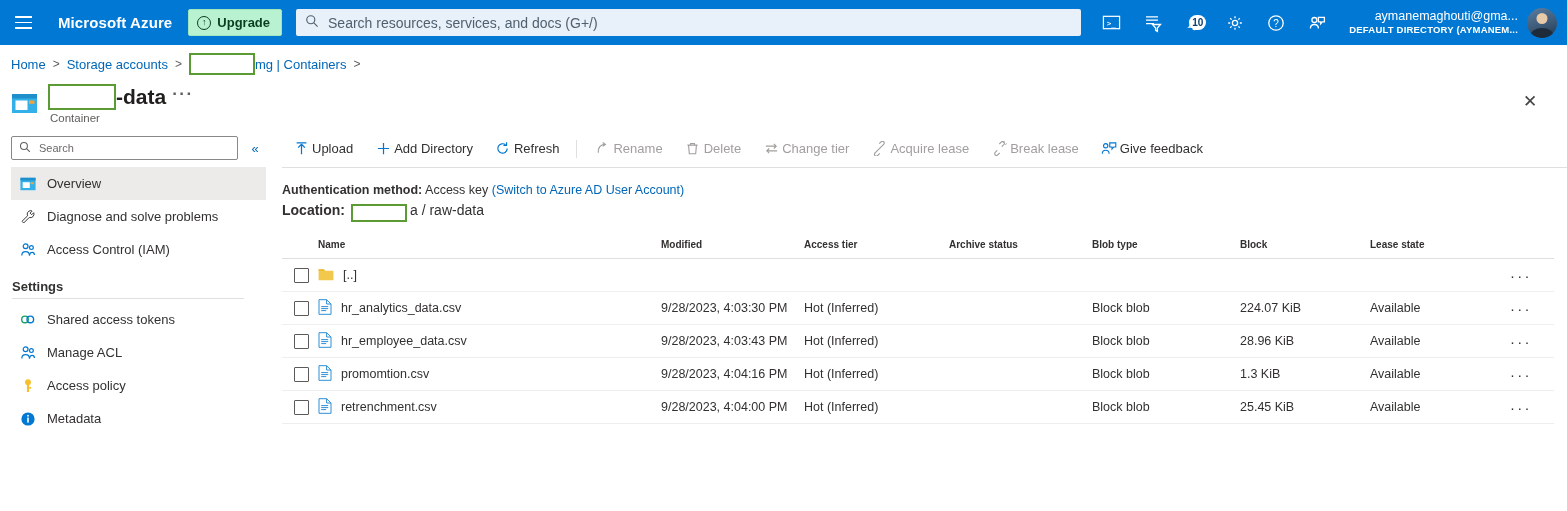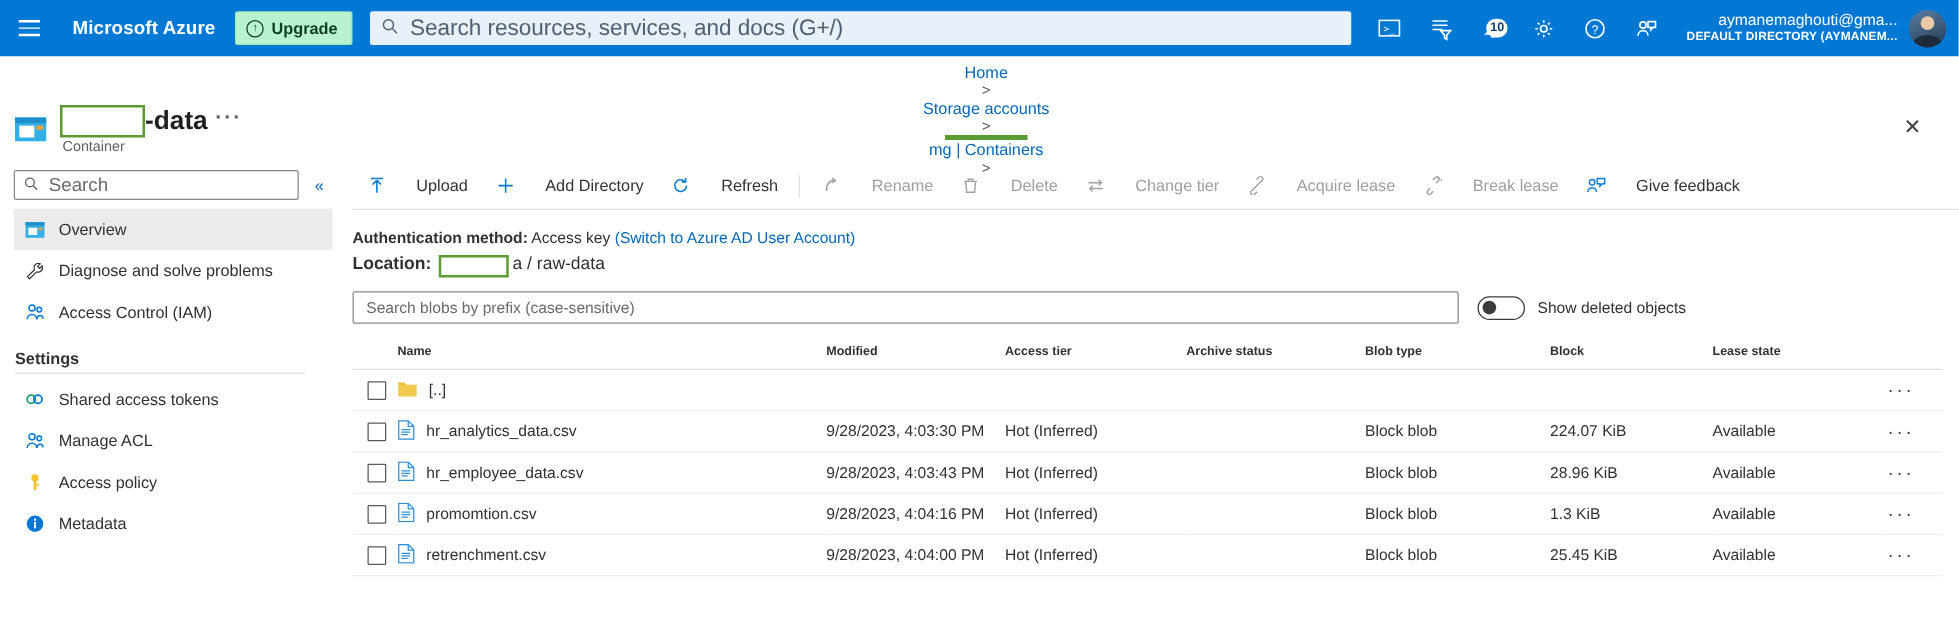--- a/index.html
+++ b/index.html
@@ -49,21 +49,21 @@
     margin-left:14px;
     width:785px; height:27px;
     background:#e8f0f9;
     border-radius:2px;
     display:flex; align-items:center;
     padding:0 9px; gap:7px;
   }
   .searchbox .mag{ flex:0 0 auto; }
   .searchbox input{
     border:none;background:transparent;outline:none;
-    font-family:"Liberation Sans", sans-serif; font-size:18px;
+    font-family:"Liberation Sans", sans-serif; font-size:14px;
     color:#4a5a6a; width:100%;
   }
   .searchbox input::placeholder{ color:#50606f; }
   .topbar-icons{
     margin-left:auto; display:flex; align-items:center; height:45px;
   }
   .tb-ico{
     width:41px;height:28px;display:flex;align-items:center;justify-content:center;
     cursor:pointer;position:relative;
   }
@@ -93,21 +93,21 @@
   }
   .avatar::after{
     content:""; position:absolute; left:50%; bottom:-5px; transform:translateX(-50%);
     width:23px;height:15px;border-radius:50% 50% 0 0;background:#1d2b3a;
   }
 
   
   .breadcrumb{
     display:flex; align-items:center;
     padding:0 0 0 11px; height:28px; margin-top:5px;
-    font-size:13px; gap:0;flex-direction:column;
+    font-size:13px; gap:0;
   }
   .bc-link{ color:#0067b8; cursor:pointer; white-space:nowrap; }
   .bc-sep{ color:#605e5c; margin:0 7px; font-size:12px; }
   .bc-plain{ color:#0067b8; white-space:nowrap; }
   .redact{
     display:inline-block;
     border:2.5px solid #5b9b33;
     background:#ffffff;
     vertical-align:middle;
   }
@@ -145,21 +145,21 @@
   .leftnav{ width:266px; flex:0 0 266px; padding-left:11px; }
   .nav-search-row{ display:flex; align-items:center; gap:6px; }
   .nav-search{
     flex:1 1 auto; height:24px;
     border:1px solid #8a8886; border-radius:2px;
     display:flex; align-items:center; padding:0 7px; gap:6px;
     background:#fff;
   }
   .nav-search input{
     border:none;outline:none;background:transparent;width:100%;
-    font-family:"Liberation Sans", sans-serif;font-size:15px;color:#0f172a;
+    font-family:"Liberation Sans", sans-serif;font-size:11px;color:#0f172a;
   }
   .nav-search input::placeholder{ color:#6c6a68; }
   .collapse-btn{
     width:22px;height:22px;display:flex;align-items:center;justify-content:center;
     color:#0067b8;font-size:13px;cursor:pointer;
   }
   .nav-list{ margin-top:7px; }
   .nav-item{
     display:flex; align-items:center; gap:11px;
     height:33px; padding-left:8px; cursor:pointer;
@@ -175,21 +175,21 @@
 
   
   .main{ flex:1 1 auto; padding-left:16px; padding-right:0px; }
 
   .cmdbar{
     display:flex; align-items:center; height:32px; gap:0;
     border-bottom:1px solid #e1dfdd;
     padding-bottom:6px;
   }
   .cmd{
-    display:flex; align-items:center; gap:24px;
+    display:flex; align-items:center; gap:3px;
     padding:0 11px; height:28px; cursor:pointer;
     font-size:13px; color:#323130; white-space:nowrap;
   }
   .cmd.disabled{ color:#a19f9d; cursor:default; }
   .cmd .ci{ display:flex;align-items:center;justify-content:center;width:16px;height:16px;flex:0 0 auto; }
   .cmd-sep{ width:1px; height:18px; background:#e1dfdd; margin:0 6px; }
 
   .authrow{
     margin-top:13px; font-size:12.5px; color:#323130; line-height:1.55;
   }
@@ -577,31 +577,20 @@
         <span>Access key</span>
         <span class="authlink">(Switch to Azure AD User Account)</span>
       </div>
       <div class="locrow">
         <b>Location:</b>
         <span class="redact" style="width:56px;height:18px;margin-left:6px;"></span>
         <span style="margin-left:3px;">a  /  raw-data</span>
       </div>
     </div>
 
-    <div class="filter-row">
-      <div class="blob-search">
-        <input type="text" placeholder="Search blobs by prefix (case-sensitive)" style="">
-      </div>
-      <div class="toggle-wrap">
-        <div class="toggle">
-          <div class="knob"></div>
-        </div>
-        <span class="toggle-label">Show deleted objects</span>
-      </div>
-    </div>
 
     <table class="blobs">
       <colgroup>
         <col class="col-chk">
           <col class="col-name">
           <col class="col-mod">
           <col class="col-tier">
         <col class="col-arch">
           <col class="col-type">
           <col class="col-size">

